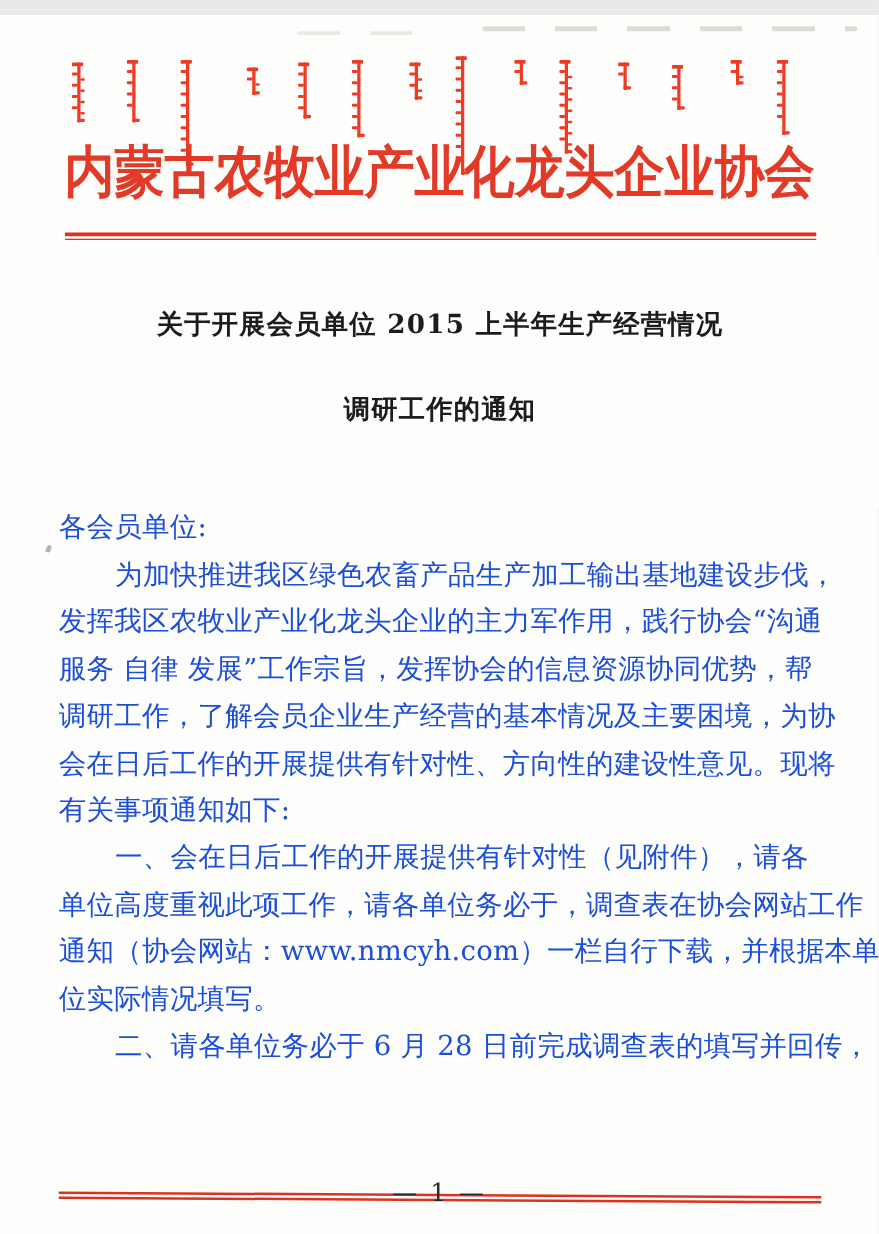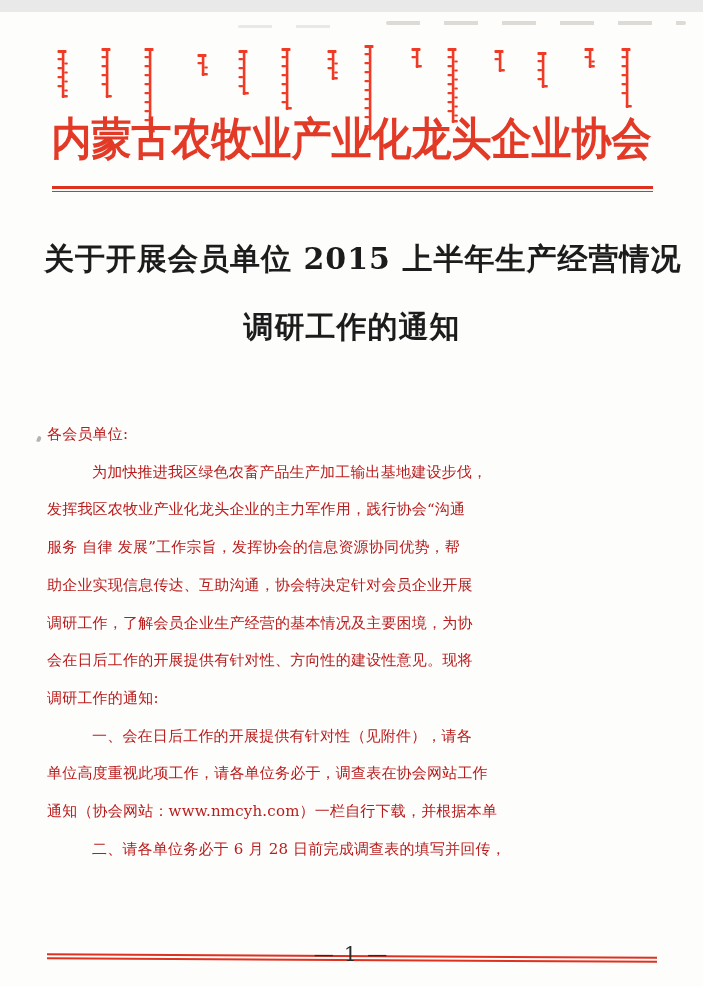--- a/index.html
+++ b/index.html
@@ -70,38 +70,38 @@
   }
 
   
   .doc-title {
     position: absolute;
     top: 231px; left: 44px;
     width: 616px;
     text-align: center;
     font-weight: bold;
     color: #1c1c1c;
-    font-size: 30px;
+    font-size: 21px;
   }
   .doc-title .t-line {
     height: 32px;
     line-height: 32px;
     letter-spacing: 1px;
     white-space: nowrap;
   }
   .doc-title .t-line.first { margin-bottom: 36px; }
 
   
   .doc-body {
     position: absolute;
-    top: 404px; left: 47px;
+    top: 392px; left: 47px;
     width: 618px;
-    font-size: 15px;
+    font-size: 22px;
     line-height: 37.7px;
-    color: #b91c1c;
+    color: #1d4ed8;
     letter-spacing: 0.2px;
   }
   .doc-body .line { white-space: nowrap; }
   .doc-body .line.indent { text-indent: 45px; }
 
   
   .footer-rule {
     position: absolute;
     top: 943px; left: 47px;
     width: 610px;
@@ -280,26 +280,26 @@
   <div class="doc-title">
     <div class="t-line first">关于开展会员单位 2015 上半年生产经营情况</div>
     <div class="t-line">调研工作的通知</div>
   </div>
 
   <div class="doc-body">
     <div class="line">各会员单位:</div>
     <div class="line indent">为加快推进我区绿色农畜产品生产加工输出基地建设步伐，</div>
     <div class="line">发挥我区农牧业产业化龙头企业的主力军作用，践行协会“沟通</div>
     <div class="line">服务 自律 发展”工作宗旨，发挥协会的信息资源协同优势，帮</div>
-    <div class="line">助企业实现信息传达、互助沟通，协会特决定针对会员企业开展</div>
     <div class="line">调研工作，了解会员企业生产经营的基本情况及主要困境，为协</div>
     <div class="line">会在日后工作的开展提供有针对性、方向性的建设性意见。现将</div>
-    <div class="line">调研工作的通知:</div>
+    <div class="line">有关事项通知如下:</div>
     <div class="line indent">一、会在日后工作的开展提供有针对性（见附件），请各</div>
     <div class="line">单位高度重视此项工作，请各单位务必于，调查表在协会网站工作</div>
     <div class="line">通知（协会网站：www.nmcyh.com）一栏自行下载，并根据本单</div>
+    <div class="line">位实际情况填写。</div>
     <div class="line indent">二、请各单位务必于 6 月 28 日前完成调查表的填写并回传，</div>
   </div>
 
   <div class="footer-rule" style="border-color: rgb(223, 49, 31);"></div>
   <div class="page-number">— 1 —</div>
 
 </div>
 
 </body></html>

